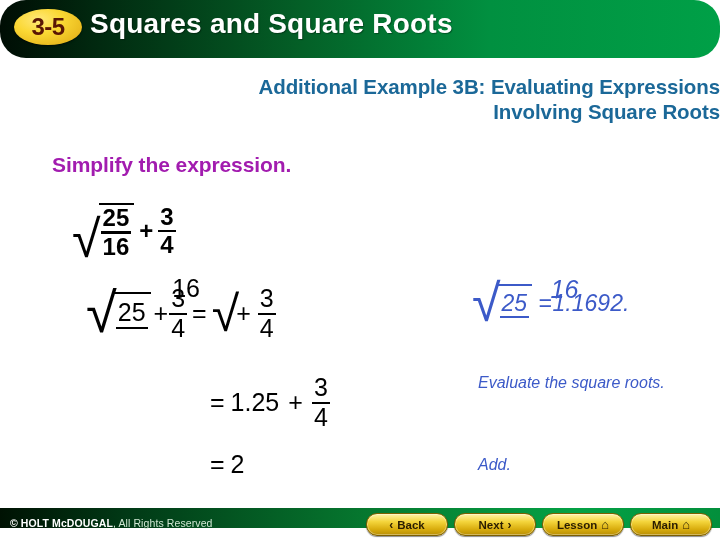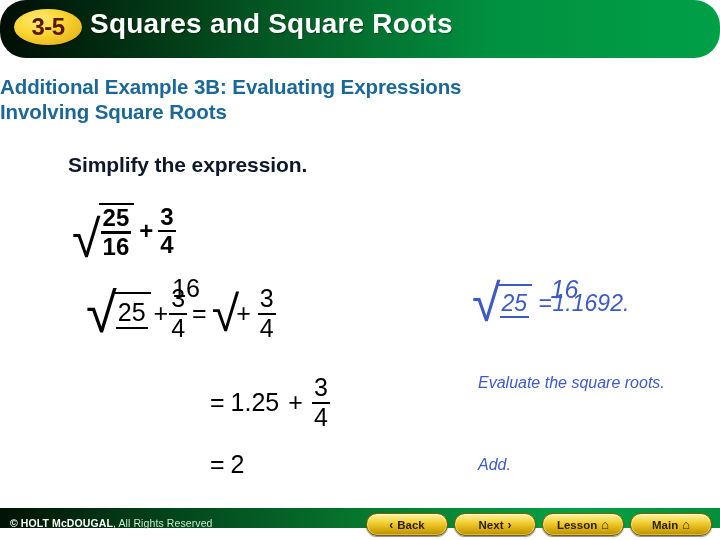--- a/index.html
+++ b/index.html
@@ -54,39 +54,38 @@
     letter-spacing: 0.2px;
     text-shadow: 1px 1px 1px rgba(0,0,0,.35);
     white-space: nowrap;
   }
 
   
   #example-title {
     position: absolute;
     left: 0; top: 74px;
     width: 720px;
-    text-align: left;
+    text-align: right;
     font-family: "Liberation Sans", sans-serif;
     font-weight: bold;
     font-size: 20.5px;
     line-height: 25px;
     color: #1b6898;
     letter-spacing: -0.1px;
   }
   #example-title .t-line { display: block; }
 
   #simplify-instruction {
     position: absolute;
     left: 52px; top: 153px;
     font-family: "Liberation Sans", sans-serif;
     font-weight: bold;
     font-size: 21px;
-    color: #0f172a;
+    color: #a21caf;
     letter-spacing: -0.1px;
-    margin-left: 16px;
   }
 
   
   .mrow {
     position: absolute;
     display: flex;
     align-items: center;
     white-space: nowrap;
   }
   .frac {

